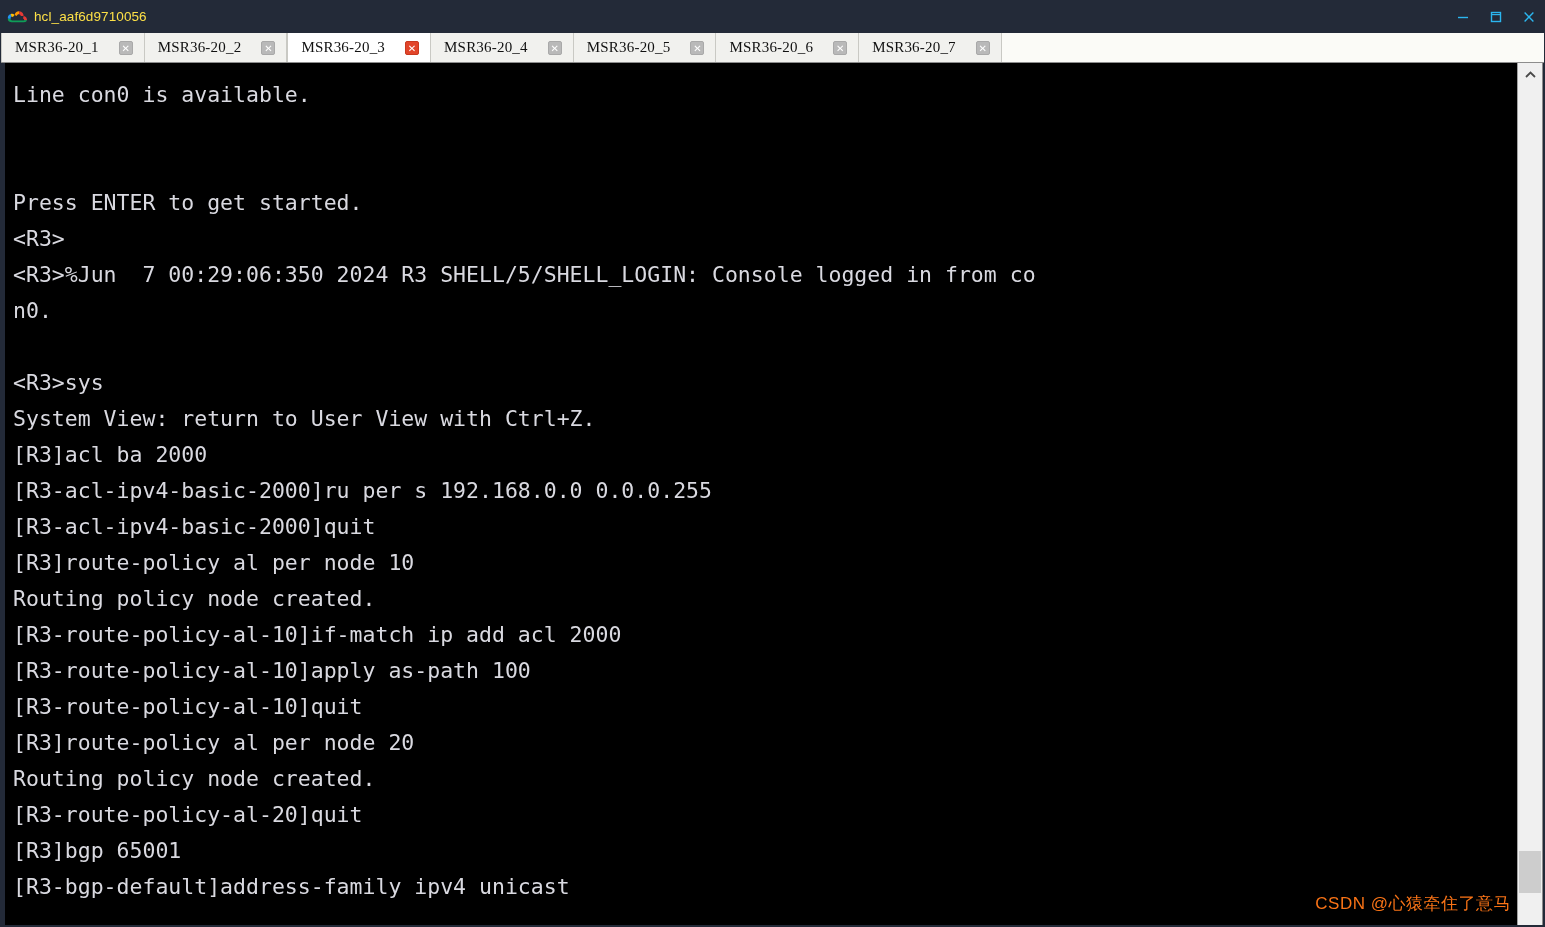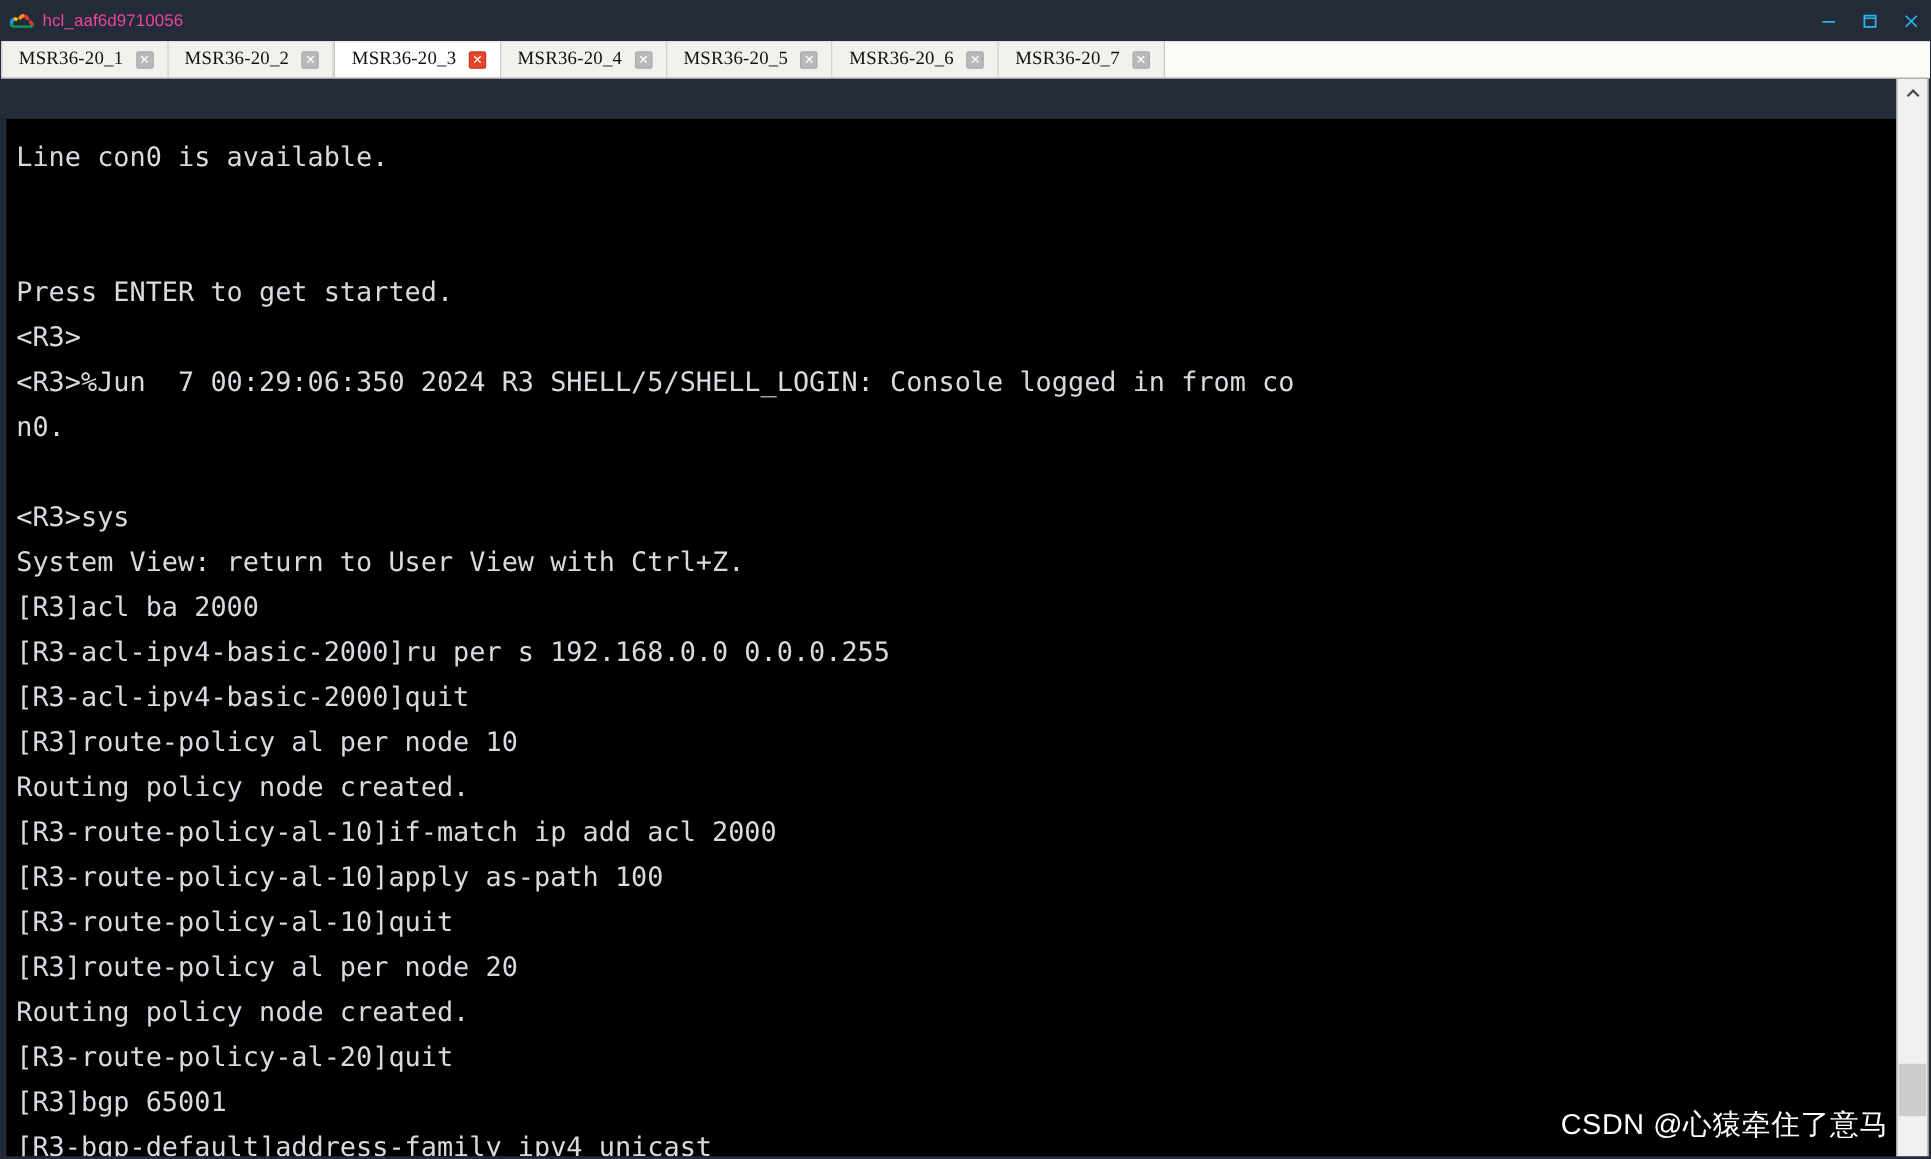--- a/index.html
+++ b/index.html
@@ -38,21 +38,21 @@
     padding-left: 7px;
     gap: 5px;
   }
   .hcl-logo {
     width: 22px;
     height: 16px;
     position: relative;
     flex: 0 0 auto;
   }
   .app-title {
-    color: #ec4899;
+    color: #fde047;
     font-size: 13.5px;
     font-family: "Liberation Sans", sans-serif;
     letter-spacing: 0.1px;
     white-space: nowrap;
   }
   .window-controls {
     position: absolute;
     right: 0;
     top: 0;
     height: 33px;
@@ -82,21 +82,21 @@
     border-bottom: 1px solid #8d8d8d;
     box-sizing: border-box;
     position: relative;
     overflow: hidden;
   }
   .tab {
     height: 29px;
     box-sizing: border-box;
     display: flex;
     align-items: center;
-    gap: 10px;
+    gap: 20px;
     padding: 0 11px 0 13px;
     background: #f1f1ee;
     border-right: 1px solid #c9c9c4;
     font-family: "Liberation Serif", serif;
     font-size: 15px;
     color: #111;
     white-space: nowrap;
     position: relative;
     min-width: 130px;
     justify-content: center;
@@ -150,21 +150,20 @@
     font-family: "DejaVu Sans Mono", "Liberation Mono", monospace;
     font-size: 21.5px;
     line-height: 36px;
     padding: 14px 0 0 8px;
     box-sizing: border-box;
     overflow: hidden;
     white-space: pre;
     letter-spacing: 0px;
     position: relative;
     border-left: 3px solid #232a38;
-    margin-top: 32px;
   }
   .term-line {
     height: 36px;
     white-space: pre;
   }
   .term-line.blank { color: transparent; }
 
   
   .scrollbar {
     width: 26px;
@@ -198,23 +197,23 @@
     height: 42px;
     bottom: 32px;
     background: #cdcdcd;
   }
 
   
   .watermark {
     position: absolute;
     right: 34px;
     bottom: 12px;
-    color: #ffffff;
+    color: #f97316;
     font-family: "Liberation Sans", sans-serif;
-    font-size: 23px;
+    font-size: 17px;
     letter-spacing: 0.5px;
     pointer-events: none;
     white-space: nowrap;
   }
 </style>
 </head>
 <body>
 
 <div id="app">
 

